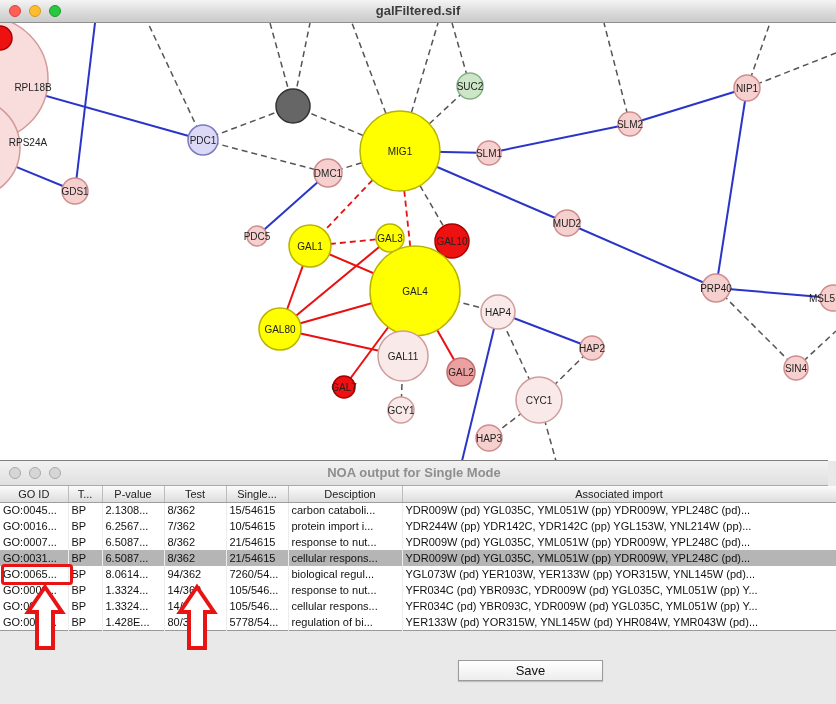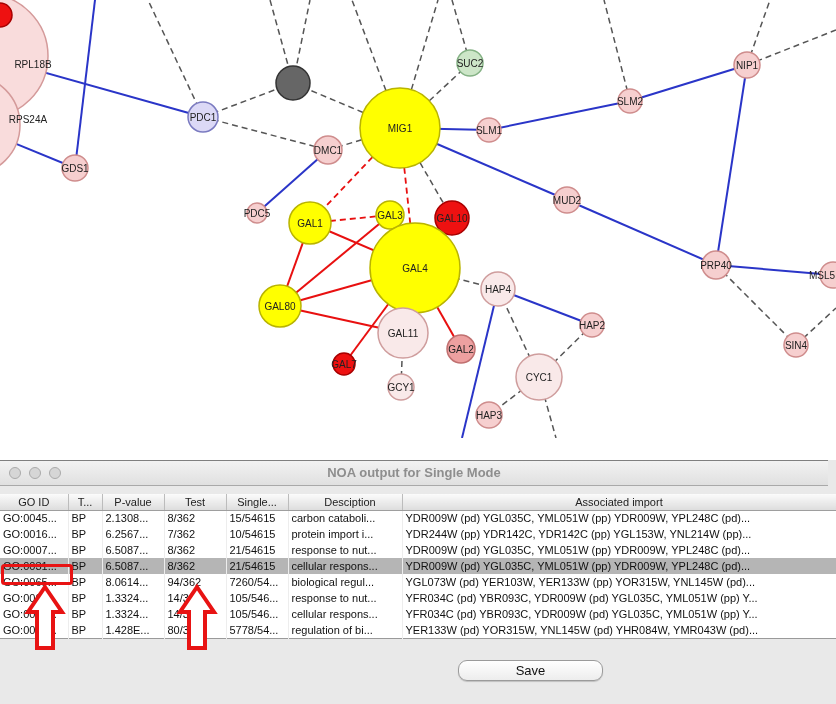--- a/index.html
+++ b/index.html
@@ -24,45 +24,53 @@
   
   .window-bottom{position:absolute;left:0;top:460px;width:828px;height:244px;
        background:#e9e9e9;border-top:1px solid #7f7f7f;box-sizing:border-box;}
   .titlebar2{position:relative;height:24px;
        background:linear-gradient(#f2f2f2,#e0e0e0);
        border-bottom:1px solid #a9a9a9;}
   .titlebar2 .title{text-align:center;line-height:24px;font-size:13px;font-weight:bold;color:#8e8e8e;}
   .titlebar2 .lights{top:6px;}
 
   table.noa{border-collapse:collapse;table-layout:fixed;width:836px;
-       font-size:11px;background:#fff;border-bottom:1px solid #9a9a9a;margin-top:8px;}
+       font-size:11px;background:#fff;border-bottom:1px solid #9a9a9a;}
   table.noa th{background:linear-gradient(#fbfbfb,#dddddd);
        border-right:1px solid #bcbcbc;border-bottom:1px solid #9e9e9e;
        font-weight:normal;font-size:11px;color:#222;height:16px;padding:0 2px;
        overflow:hidden;white-space:nowrap;box-sizing:border-box;}
   table.noa td{height:16px;padding:0 3px;white-space:nowrap;overflow:hidden;
        border-right:1px solid #ededed;color:#111;box-sizing:border-box;}
   table.noa tr.selected td{background:#b5b5b5;}
 
-  .btn{position:absolute;height:21px;border:1px solid #9b9b9b;border-radius:9px;
+  .btn{position:absolute;height:21px;border:1px solid #9b9b9b;border-radius:0;
        background:linear-gradient(#ffffff,#ededed);font-family:"Liberation Sans",sans-serif;
        font-size:13px;color:#111;text-align:center;line-height:18px;
        box-shadow:0 1px 1px rgba(0,0,0,.18);cursor:default;padding:0;}
   .btn-save{left:458px;top:660px;width:145px;}
   .btn-cancel{left:676px;top:660px;width:146px;}
 
   
   .anno-overlay{position:absolute;left:0;top:0;z-index:30;pointer-events:none;}
 </style>
 </head>
 <body>
 
 <div class="app">
 
   <div class="window-top">
+    <div class="titlebar">
+      <div class="lights">
+        <span class="light red"></span>
+        <span class="light yellow"></span>
+        <span class="light green"></span>
+      </div>
+      <div class="title">galFiltered.sif</div>
+    </div>
     <svg class="net" width="836" height="438" viewBox="0 0 836 438">
         <line x1="-14" y1="56" x2="203" y2="117" stroke="#2a35c8" stroke-width="2"></line>
         <line x1="75" y1="168" x2="95" y2="0" stroke="#2a35c8" stroke-width="2"></line>
         <line x1="75" y1="168" x2="-30" y2="125" stroke="#2a35c8" stroke-width="2"></line>
         <line x1="257" y1="213" x2="328" y2="150" stroke="#2a35c8" stroke-width="2"></line>
         <line x1="400" y1="128" x2="489" y2="130" stroke="#2a35c8" stroke-width="2"></line>
         <line x1="489" y1="130" x2="630" y2="101" stroke="#2a35c8" stroke-width="2"></line>
         <line x1="630" y1="101" x2="747" y2="65" stroke="#2a35c8" stroke-width="2"></line>
         <line x1="747" y1="65" x2="716" y2="265" stroke="#2a35c8" stroke-width="2"></line>
         <line x1="567" y1="200" x2="716" y2="265" stroke="#2a35c8" stroke-width="2"></line>

